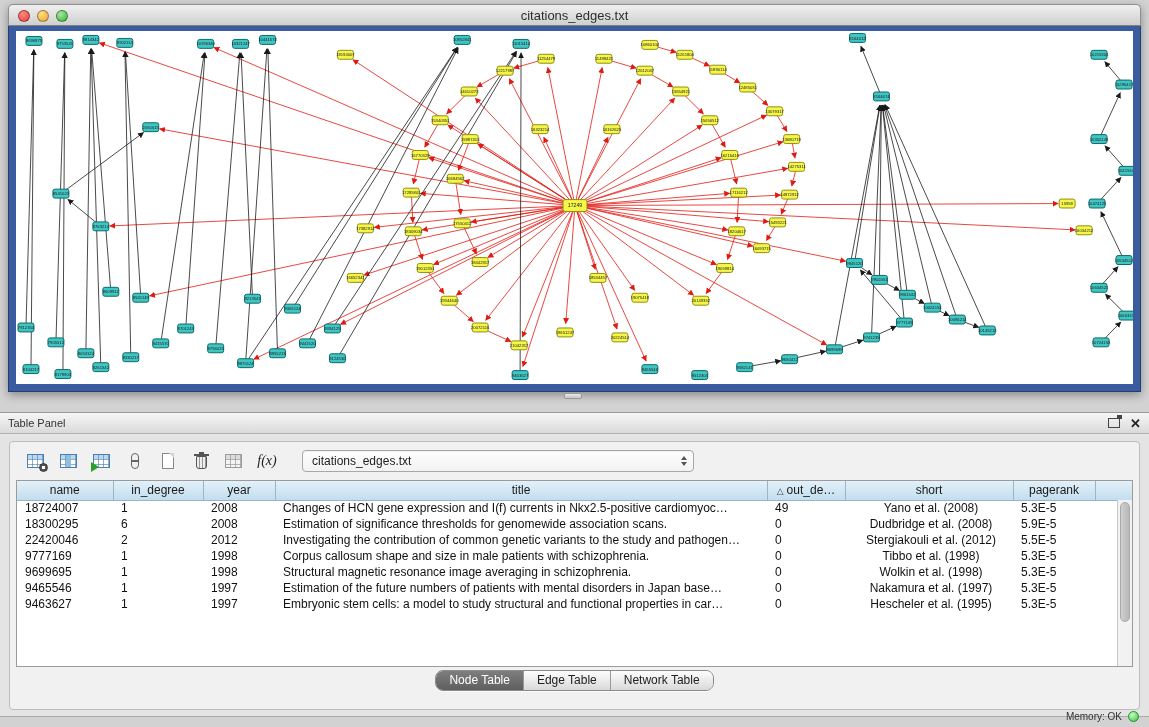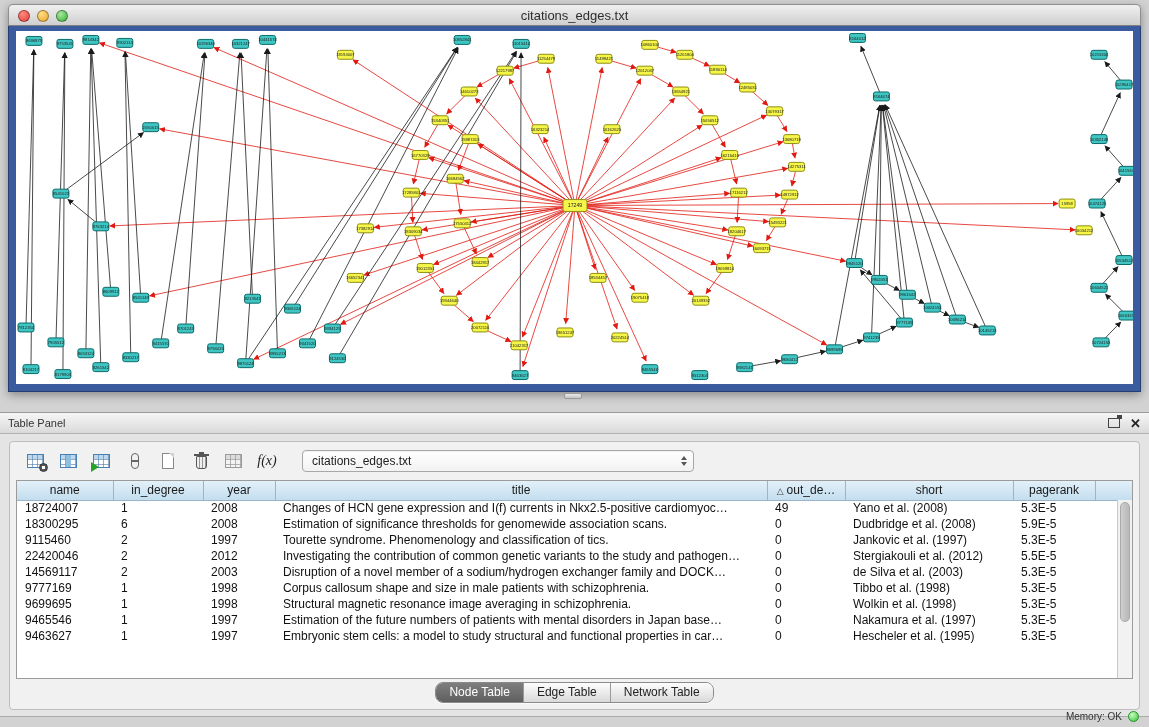--- a/index.html
+++ b/index.html
@@ -69,21 +69,21 @@
   }
   .float-icon::after{ content:""; position:absolute; right:-3px; top:-4px; width:5px; height:4px; background:#444; }
   .close-icon{ font-size:13px; font-weight:bold; color:#222; cursor:pointer; line-height:1; }
 
   .panel-body{ position:absolute; left:0; right:0; top:21px; bottom:0; padding:7px 9px 6px 9px; }
   .panel-inner{
     width:100%; height:100%;
     border:1px solid #bdbdbd; border-radius:4px;
     background:#f1f1f1;
     display:flex; flex-direction:column;
-    padding:4px 4px 4px 4px;
+    padding:4px 4px 16px 4px;
   }
 
   .toolbar{ height:34px; display:flex; align-items:center; gap:5px; padding:0 0 4px 8px; }
   .tool-btn{
     width:28px; height:26px; border:none; background:transparent; border-radius:4px;
     display:flex; align-items:center; justify-content:center; cursor:pointer;
   }
 
   .ticon{ display:block; position:relative; width:20px; height:18px; }
   .grid-base{ position:absolute; left:1px; top:2px; width:17px; height:14px; border:1px solid #4a7fb5; background:
@@ -137,21 +137,21 @@
     height:19px; font-weight:normal; color:#1a1a1a;
     background:linear-gradient(#e2f0f9,#c3ddee);
     border:1px solid #9ab5c9; border-top:none;
     overflow:hidden; white-space:nowrap;
   }
   table.data th:first-child{ border-left:none; }
   table.data td{
     height:16px; padding:0 4px 0 8px; color:#111;
     overflow:hidden; white-space:nowrap; text-overflow:clip;
   }
-  table.data td.center{ }
+  table.data td.center{ text-align:center; }
   .sort-glyph{ font-size:9px; color:#444; margin-right:3px; }
   .vscroll{
     position:absolute; right:0; top:19px; bottom:0; width:15px;
     background:#f2f2f2; border-left:1px solid #c8c8c8;
   }
   .vscroll .thumb{
     position:absolute; left:2px; right:2px; top:2px; height:120px;
     background:linear-gradient(to right,#cfcfcf,#b8b8b8); border-radius:5px; border:1px solid #aaa;
   }
 
@@ -858,47 +858,27 @@
                 <td>18300295</td>
                 <td>6</td>
                 <td>2008</td>
                 <td>Estimation of significance thresholds for genomewide association scans.</td>
                 <td>0</td>
                 <td class="center">Dudbridge et al. (2008)</td>
                 <td>5.9E-5</td>
                 <td></td>
               </tr>
               <tr>
-                <td>9115460</td>
-                <td>2</td>
-                <td>1997</td>
-                <td>Tourette syndrome. Phenomenology and classification of tics.</td>
-                <td>0</td>
-                <td class="center">Jankovic et al. (1997)</td>
-                <td>5.3E-5</td>
-                <td></td>
-              </tr>
-              <tr>
                 <td>22420046</td>
                 <td>2</td>
                 <td>2012</td>
                 <td>Investigating the contribution of common genetic variants to the study and pathogen…</td>
                 <td>0</td>
                 <td class="center">Stergiakouli et al. (2012)</td>
                 <td>5.5E-5</td>
-                <td></td>
-              </tr>
-              <tr>
-                <td>14569117</td>
-                <td>2</td>
-                <td>2003</td>
-                <td>Disruption of a novel member of a sodium/hydrogen exchanger family and DOCK…</td>
-                <td>0</td>
-                <td class="center">de Silva et al. (2003)</td>
-                <td>5.3E-5</td>
                 <td></td>
               </tr>
               <tr>
                 <td>9777169</td>
                 <td>1</td>
                 <td>1998</td>
                 <td>Corpus callosum shape and size in male patients with schizophrenia.</td>
                 <td>0</td>
                 <td class="center">Tibbo et al. (1998)</td>
                 <td>5.3E-5</td>

